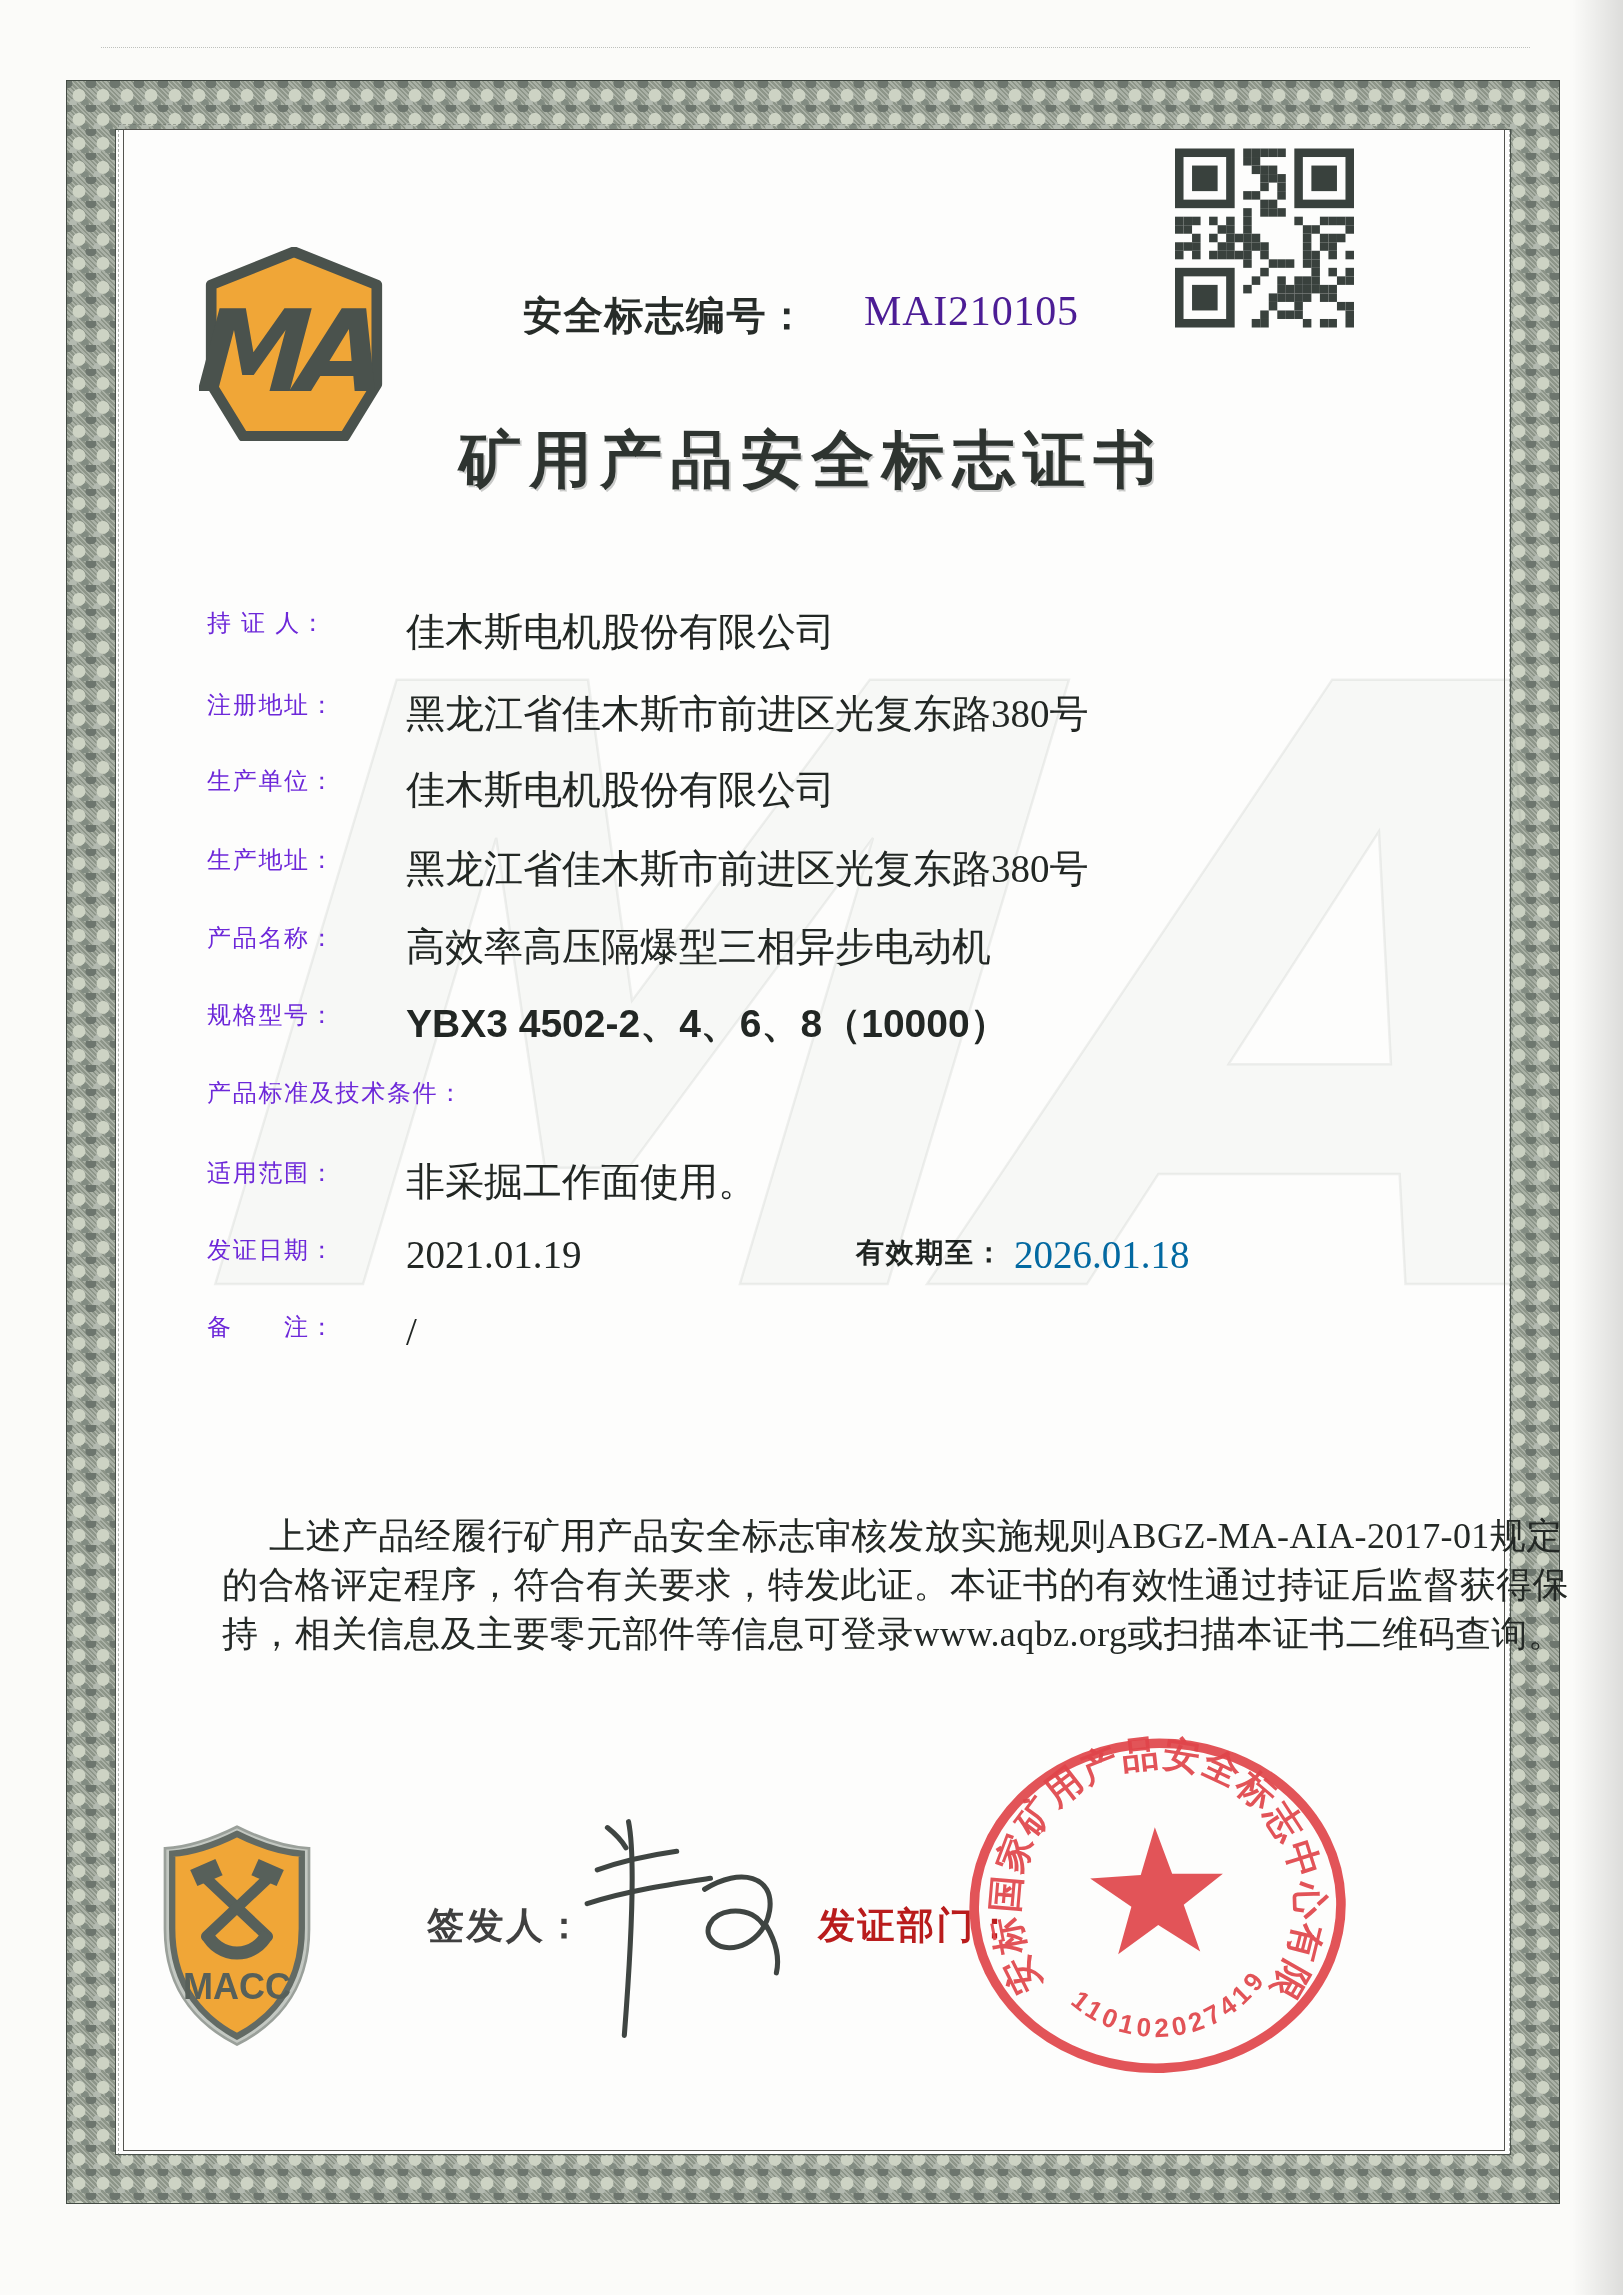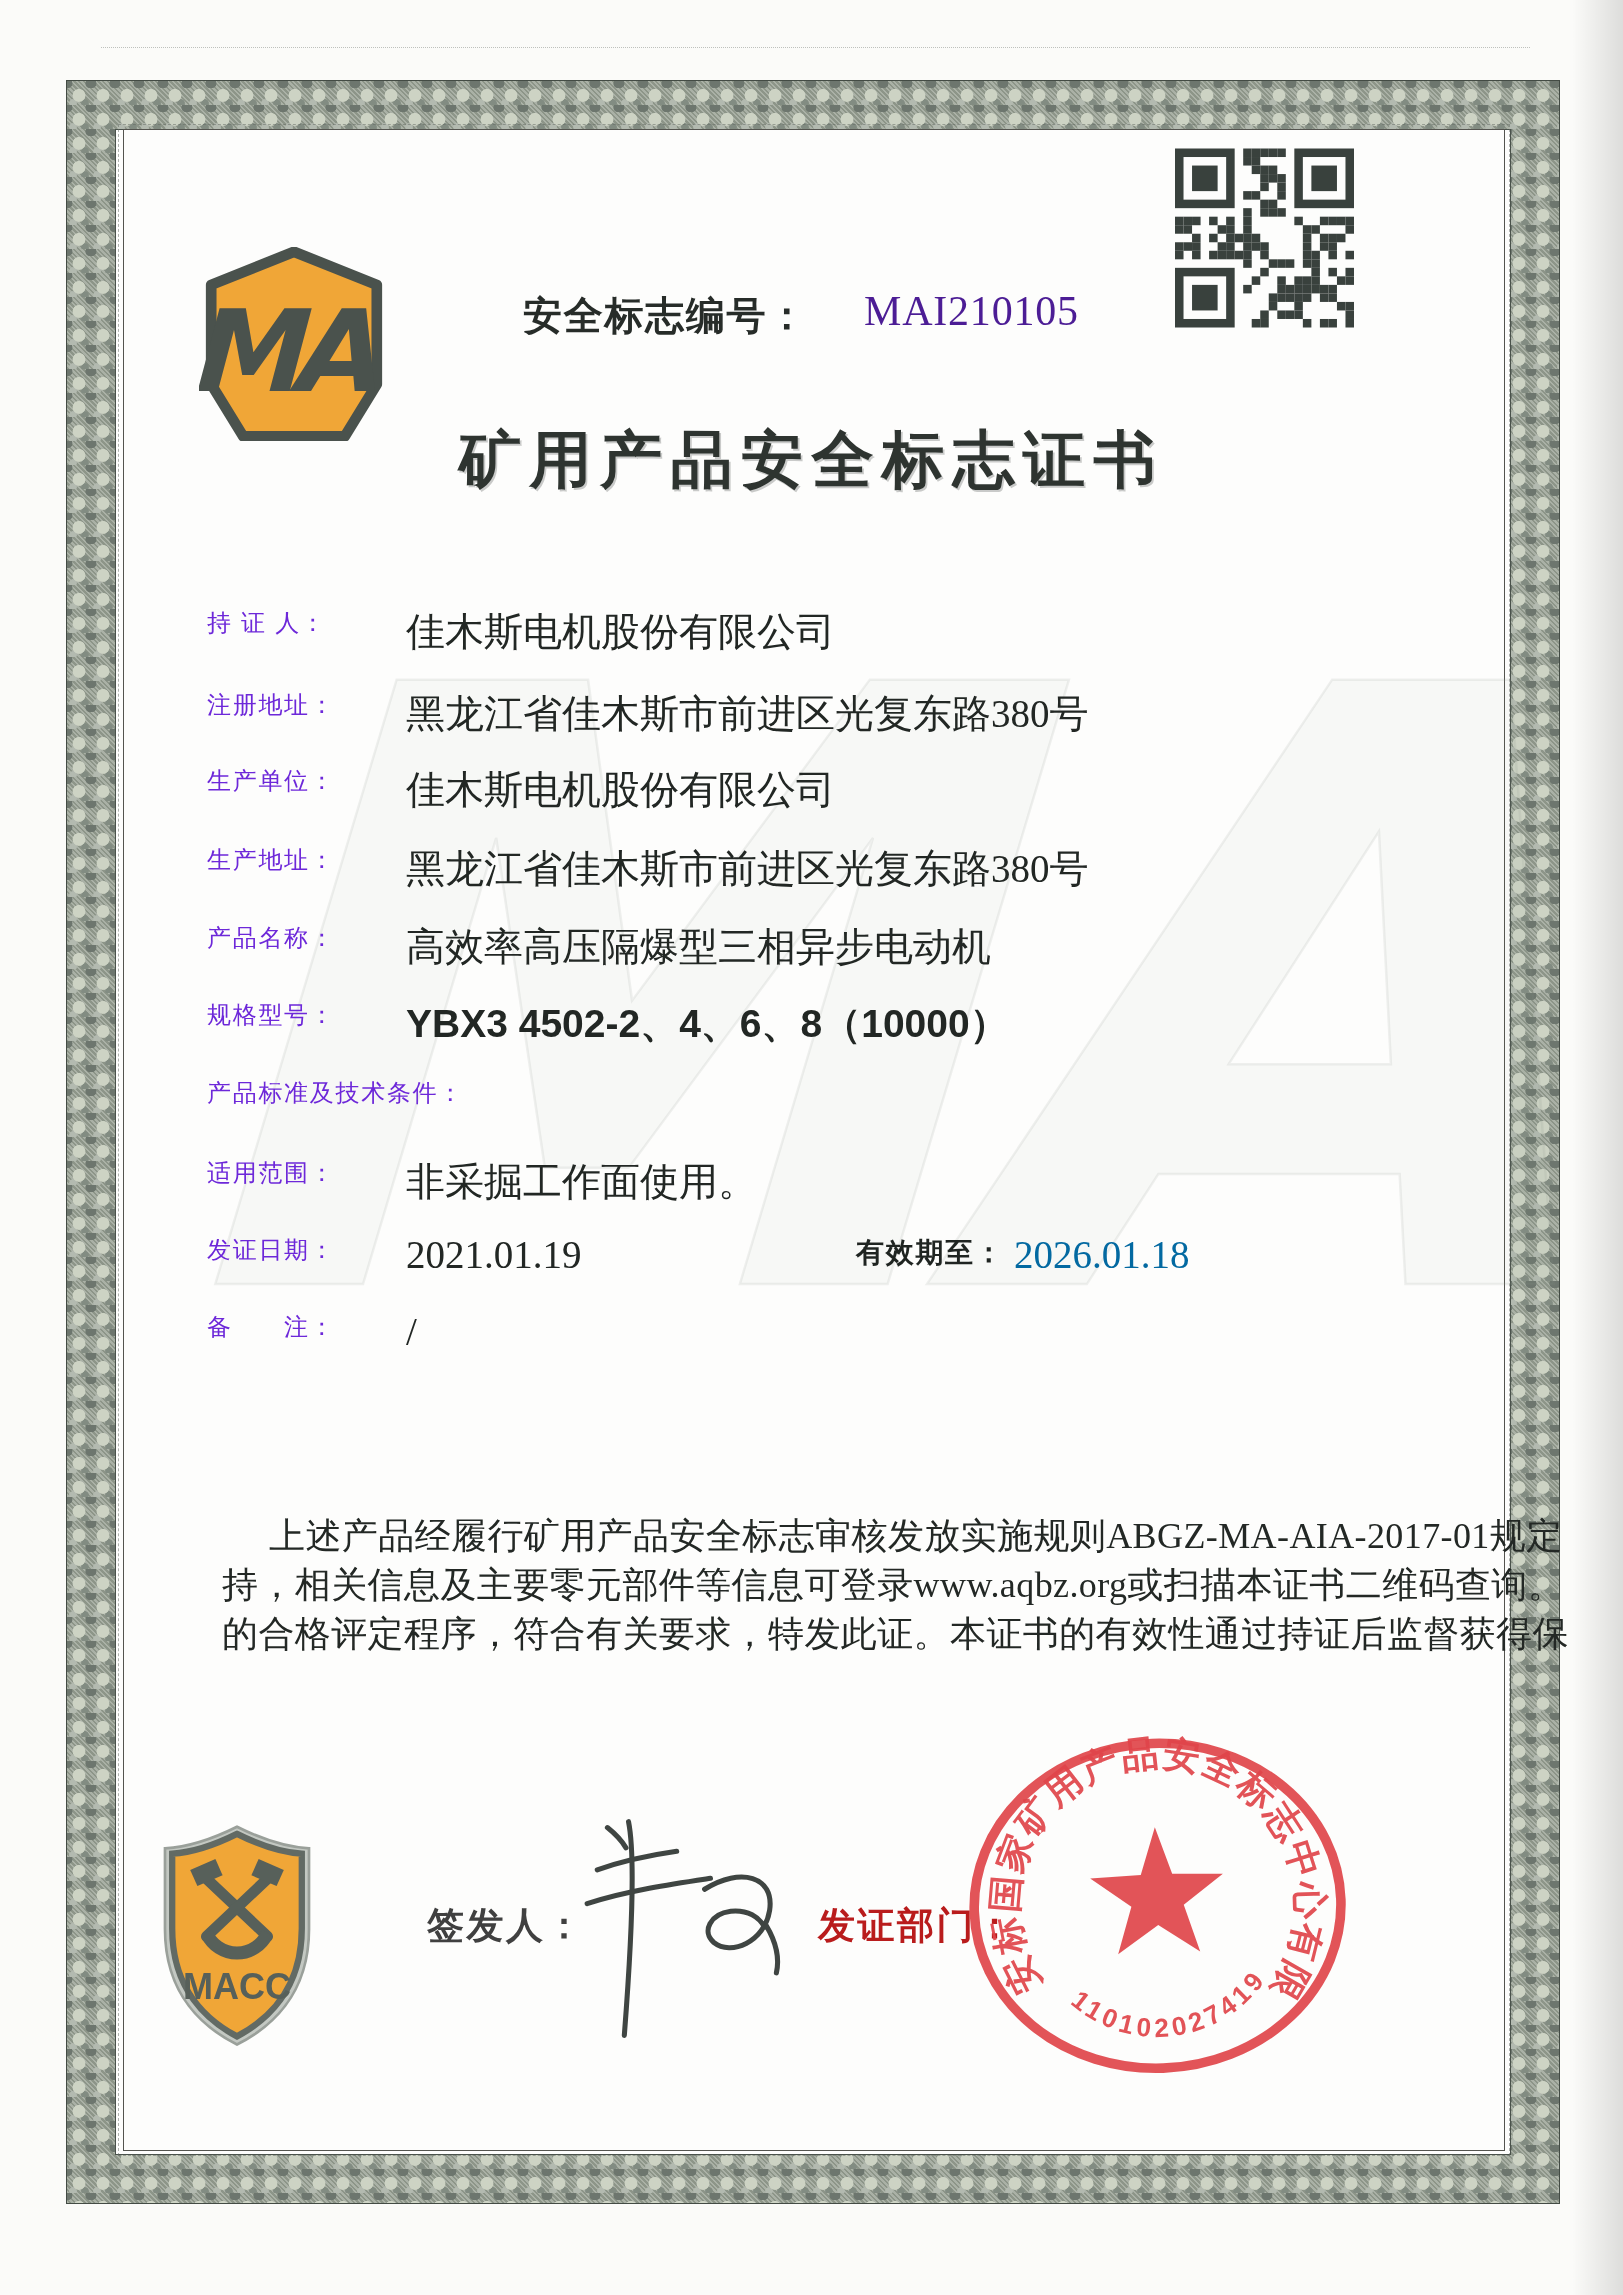--- a/index.html
+++ b/index.html
@@ -276,22 +276,22 @@
       <span class="lab2">有效期至：</span>
       <span class="val2">2026.01.18</span>
     </div>
     <div class="row" style="top:1311px">
       <span class="lab">备　　注：</span>
       <span class="val">/</span>
     </div>
 
     <div class="para">
       <div class="pline first">上述产品经履行矿用产品安全标志审核发放实施规则ABGZ-MA-AIA-2017-01规定</div>
+      <div class="pline">的合格评定程序，符合有关要求，特发此证。本证书的有效性通过持证后监督获得保</div>
       <div class="pline">持，相关信息及主要零元部件等信息可登录www.aqbz.org或扫描本证书二维码查询。</div>
-      <div class="pline">的合格评定程序，符合有关要求，特发此证。本证书的有效性通过持证后监督获得保</div>
     </div>
 
     <svg class="macc" viewBox="0 0 180 252">
       <path d="M90,4 C126,22 152,27 170,28 L170,118 C170,192 126,228 90,246 C54,228 10,192 10,118 L10,28 C28,27 54,22 90,4 Z" fill="#c3c8c2" stroke="#9aa09a" stroke-width="3"></path>
       <path d="M90,12 C122,28 146,33 162,34 L162,117 C162,186 122,220 90,237 C58,220 18,186 18,117 L18,34 C34,33 58,28 90,12 Z" fill="#f0a637" stroke="#626a64" stroke-width="7"></path>
       <g stroke="#57605a" stroke-width="12" stroke-linecap="round">
         <line x1="52" y1="58" x2="124" y2="126"></line>
         <line x1="128" y1="58" x2="56" y2="126"></line>
       </g>
       <g fill="#57605a">

